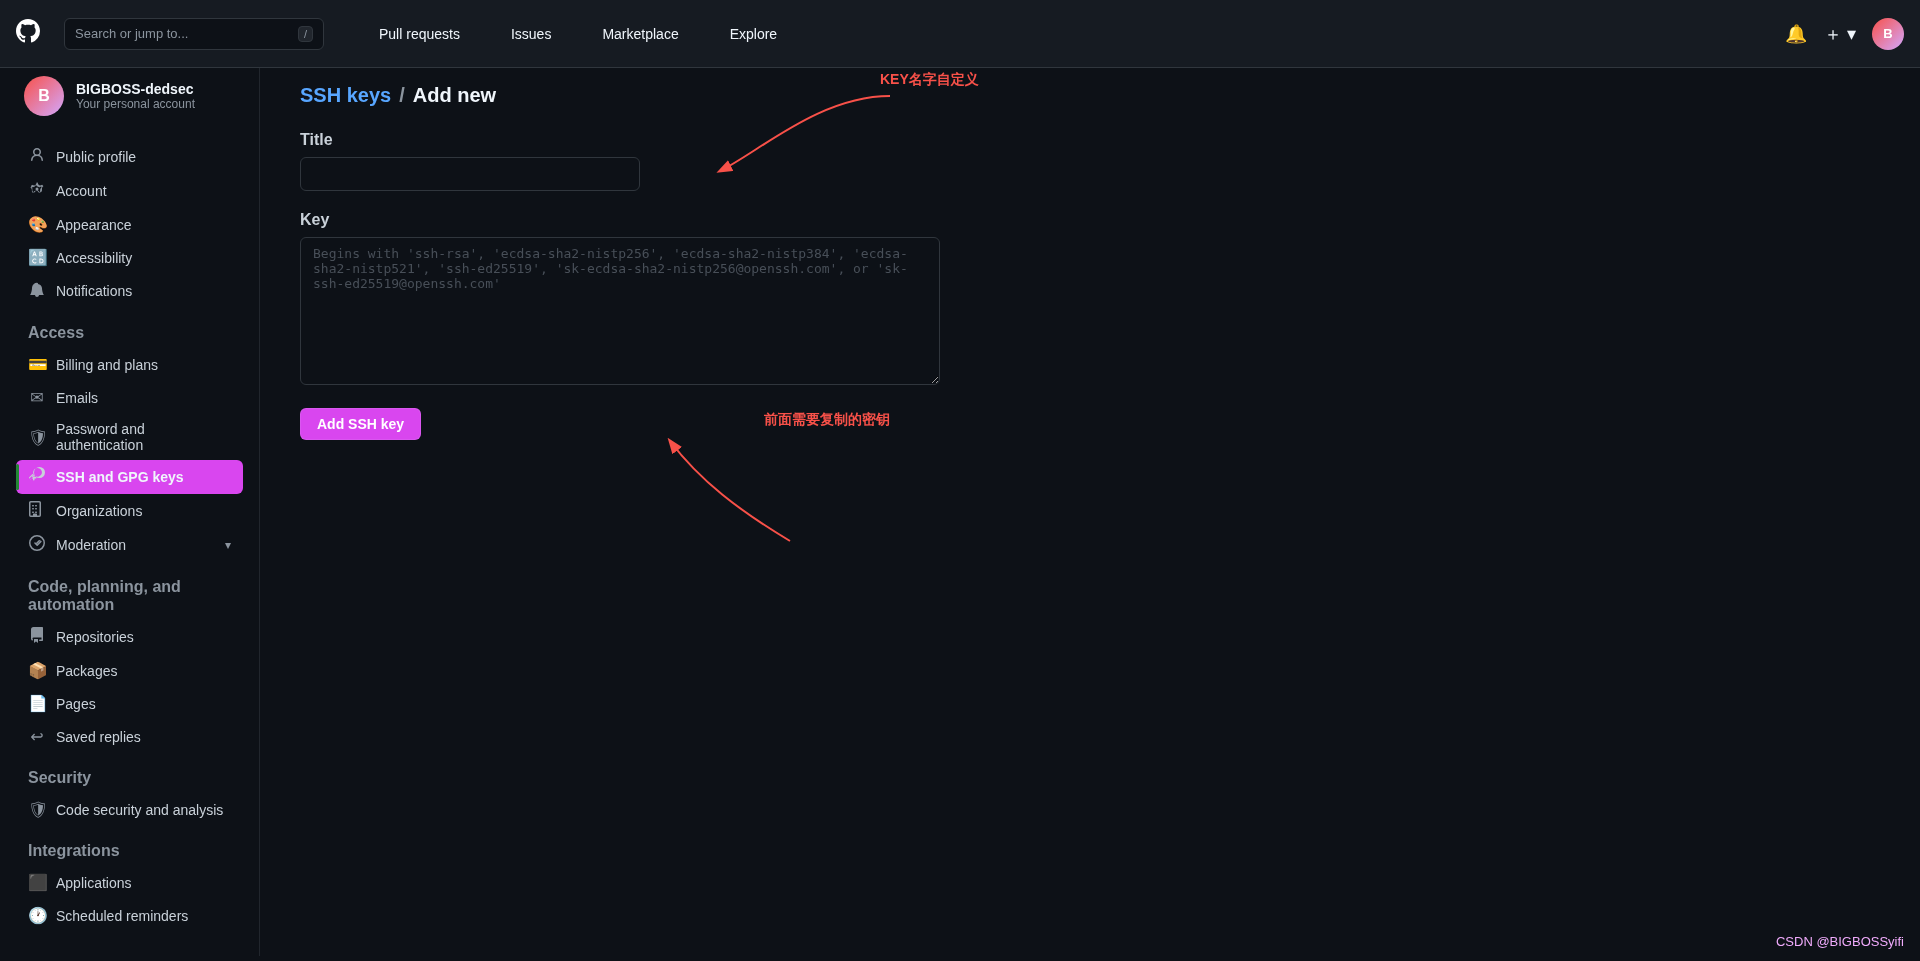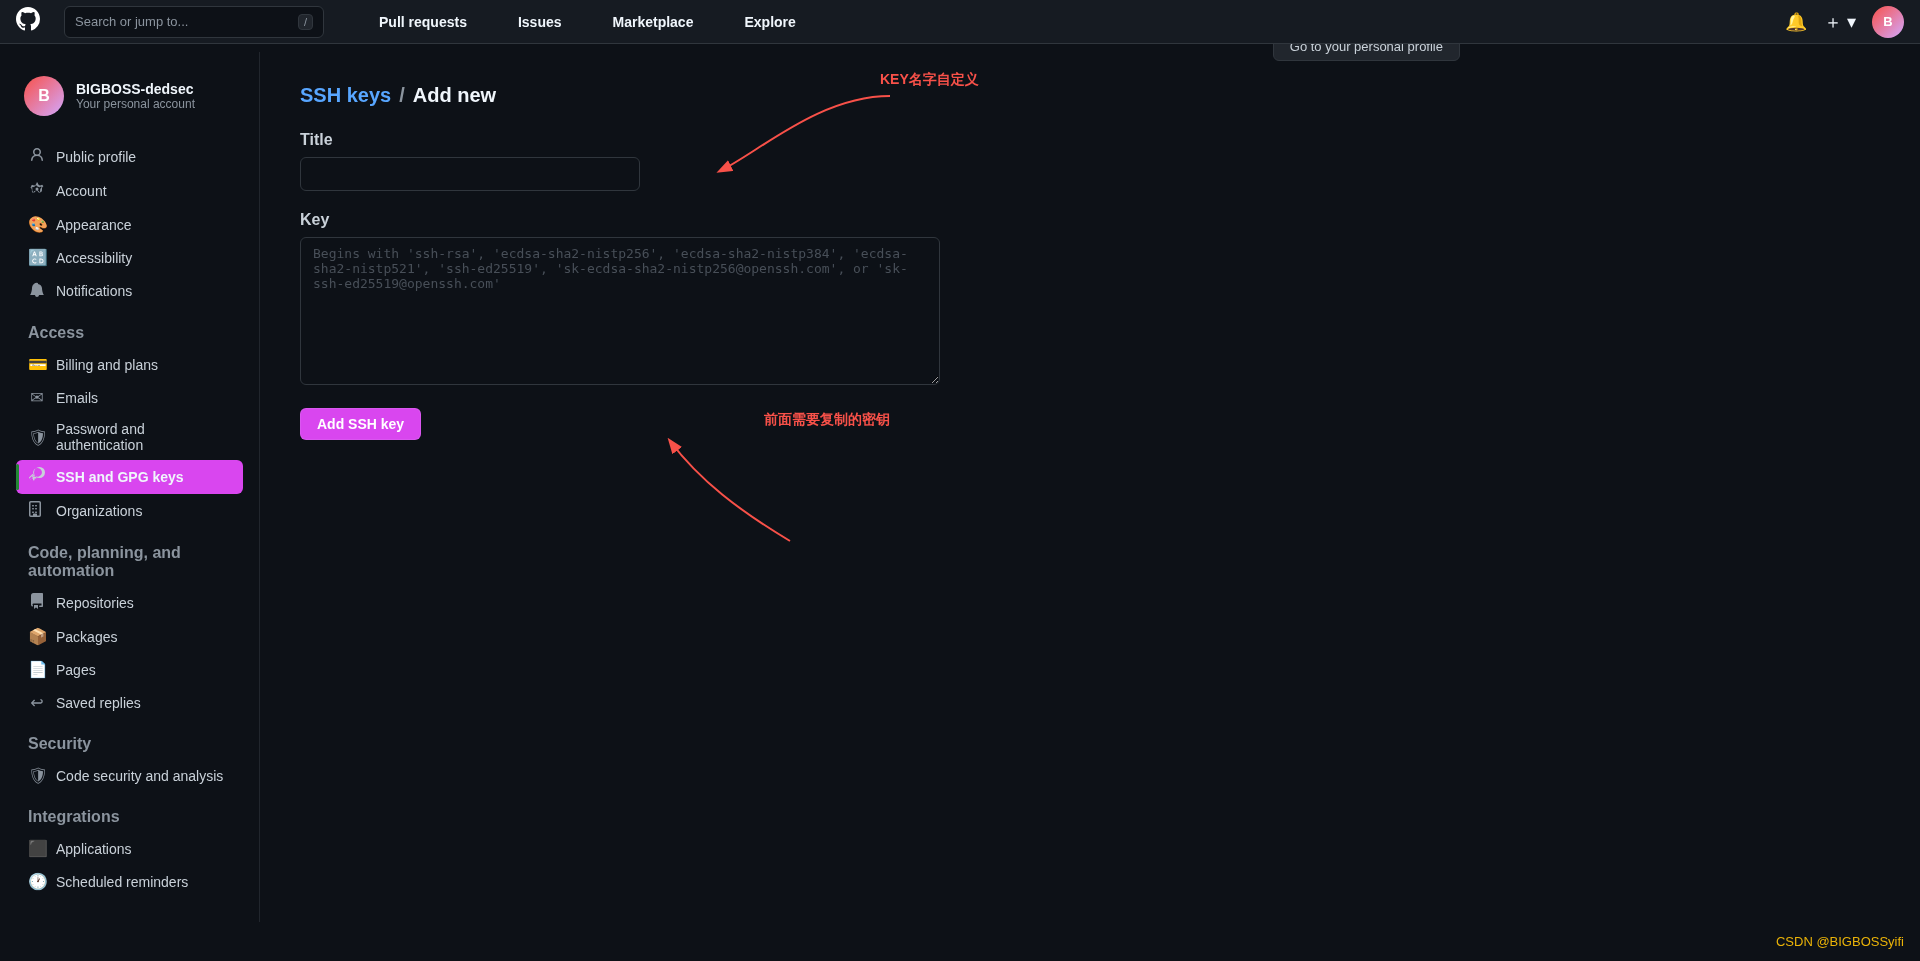--- a/index.html
+++ b/index.html
@@ -10,21 +10,21 @@
       font-size: 14px;
       min-height: 961px;
       width: 1920px;
       overflow-x: hidden;
     }
 
     
     .topnav {
       background-color: #161b22;
       border-bottom: 1px solid #30363d;
-      height: 44px;
+      height: 68px;
       display: flex;
       align-items: center;
       padding: 0 16px;
       gap: 16px;
       position: fixed;
       top: 0;
       width: 100%;
       z-index: 100;
     }
     .topnav-logo {
@@ -57,21 +57,21 @@
     }
     .topnav-links {
       display: flex;
       gap: 20px;
       margin-left: 8px;
     }
     .topnav-links a {
       color: #f0f6fc;
       text-decoration: none;
       font-size: 14px;
-      font-weight: 700;
+      font-weight: 400;
       padding-left: 31px;
     }
     .topnav-right {
       margin-left: auto;
       display: flex;
       align-items: center;
       gap: 16px;
     }
     .topnav-icon-btn {
       color: #f0f6fc;
@@ -292,21 +292,21 @@
     .arrow-svg {
       position: absolute;
       pointer-events: none;
     }
 
     
     .watermark {
       position: fixed;
       bottom: 12px;
       right: 16px;
-      color: #eab308;
+      color: #f0abfc;
       font-size: 13px;
     }
   </style>
 </head>
 <body>
 
 <nav class="topnav">
   <span class="topnav-logo">
     <svg height="24" width="24" viewBox="0 0 16 16" fill="white">
       <path d="M8 0C3.58 0 0 3.58 0 8c0 3.54 2.29 6.53 5.47 7.59.4.07.55-.17.55-.38 0-.19-.01-.82-.01-1.49-2.01.37-2.53-.49-2.69-.94-.09-.23-.48-.94-.82-1.13-.28-.15-.68-.52-.01-.53.63-.01 1.08.58 1.23.82.72 1.21 1.87.87 2.33.66.07-.52.28-.87.51-1.07-1.78-.2-3.64-.89-3.64-3.95 0-.87.31-1.59.82-2.15-.08-.2-.36-1.02.08-2.12 0 0 .67-.21 2.2.82.64-.18 1.32-.27 2-.27.68 0 1.36.09 2 .27 1.53-1.04 2.2-.82 2.2-.82.44 1.1.16 1.92.08 2.12.51.56.82 1.27.82 2.15 0 3.07-1.87 3.75-3.65 3.95.29.25.54.73.54 1.48 0 1.07-.01 1.93-.01 2.2 0 .21.15.46.55.38A8.013 8.013 0 0016 8c0-4.42-3.58-8-8-8z"></path>
@@ -395,20 +395,29 @@
       <span>SSH and GPG keys</span>
     </div>
     <div class="sidebar-item">
       <span class="icon">
         <svg width="16" height="16" viewBox="0 0 16 16" fill="currentColor">
           <path d="M1.5 14.25c0 .138.112.25.25.25H4v-1.25a.75.75 0 01.75-.75h2.5a.75.75 0 01.75.75v1.25h2.25a.25.25 0 00.25-.25V1.75a.25.25 0 00-.25-.25h-8.5a.25.25 0 00-.25.25v12.5zM1.75 0h8.5c.966 0 1.75.784 1.75 1.75v12.5A1.75 1.75 0 0110.25 16h-8.5A1.75 1.75 0 010 14.25V1.75C0 .784.784 0 1.75 0zM3 7.75A.75.75 0 013.75 7h.5a.75.75 0 010 1.5h-.5A.75.75 0 013 7.75zm3 0A.75.75 0 016.75 7h.5a.75.75 0 010 1.5h-.5A.75.75 0 016 7.75zm-3-3A.75.75 0 013.75 4h.5a.75.75 0 010 1.5h-.5A.75.75 0 013 4.75zm3 0A.75.75 0 016.75 4h.5a.75.75 0 010 1.5h-.5A.75.75 0 016 4.75zm-3 6.5a.75.75 0 01.75-.75h.5a.75.75 0 010 1.5h-.5a.75.75 0 01-.75-.75zm3 0a.75.75 0 01.75-.75h.5a.75.75 0 010 1.5h-.5a.75.75 0 01-.75-.75z"></path>
         </svg>
       </span>
       <span>Organizations</span>
     </div>
+    <div class="sidebar-item">
+      <span class="icon">
+        <svg width="16" height="16" viewBox="0 0 16 16" fill="currentColor">
+          <path d="M8 0a8 8 0 100 16A8 8 0 008 0zM1.5 8a6.5 6.5 0 1113 0 6.5 6.5 0 01-13 0zm9.78-3.22a.75.75 0 010 1.06L8.06 9.06 6.47 7.47a.75.75 0 00-1.06 1.06l2.25 2.25a.75.75 0 001.06 0l3.75-3.75a.75.75 0 00-1.06-1.06l-3.22 3.22-1.22-1.22 2.72-2.72a.75.75 0 011.06 0z"></path>
+        </svg>
+      </span>
+      <span>Moderation</span>
+      <span class="chevron">▾</span>
+    </div>
 
     <div class="sidebar-section-label">Code, planning, and automation</div>
     <div class="sidebar-item">
       <span class="icon">
         <svg width="16" height="16" viewBox="0 0 16 16" fill="currentColor">
           <path d="M2 2.5A2.5 2.5 0 014.5 0h8.75a.75.75 0 01.75.75v12.5a.75.75 0 01-.75.75h-2.5a.75.75 0 110-1.5h1.75v-2h-8a1 1 0 00-.714 1.7.75.75 0 01-1.072 1.05A2.495 2.495 0 012 11.5v-9zm10.5-1V9h-8c-.356 0-.694.074-1 .208V2.5a1 1 0 011-1h8zM5 12.25v3.25a.25.25 0 00.4.2l1.45-1.087a.25.25 0 01.3 0L8.6 15.7a.25.25 0 00.4-.2v-3.25a.25.25 0 00-.25-.25h-3.5a.25.25 0 00-.25.25z"></path>
         </svg>
       </span>
       <span>Repositories</span>
     </div>

